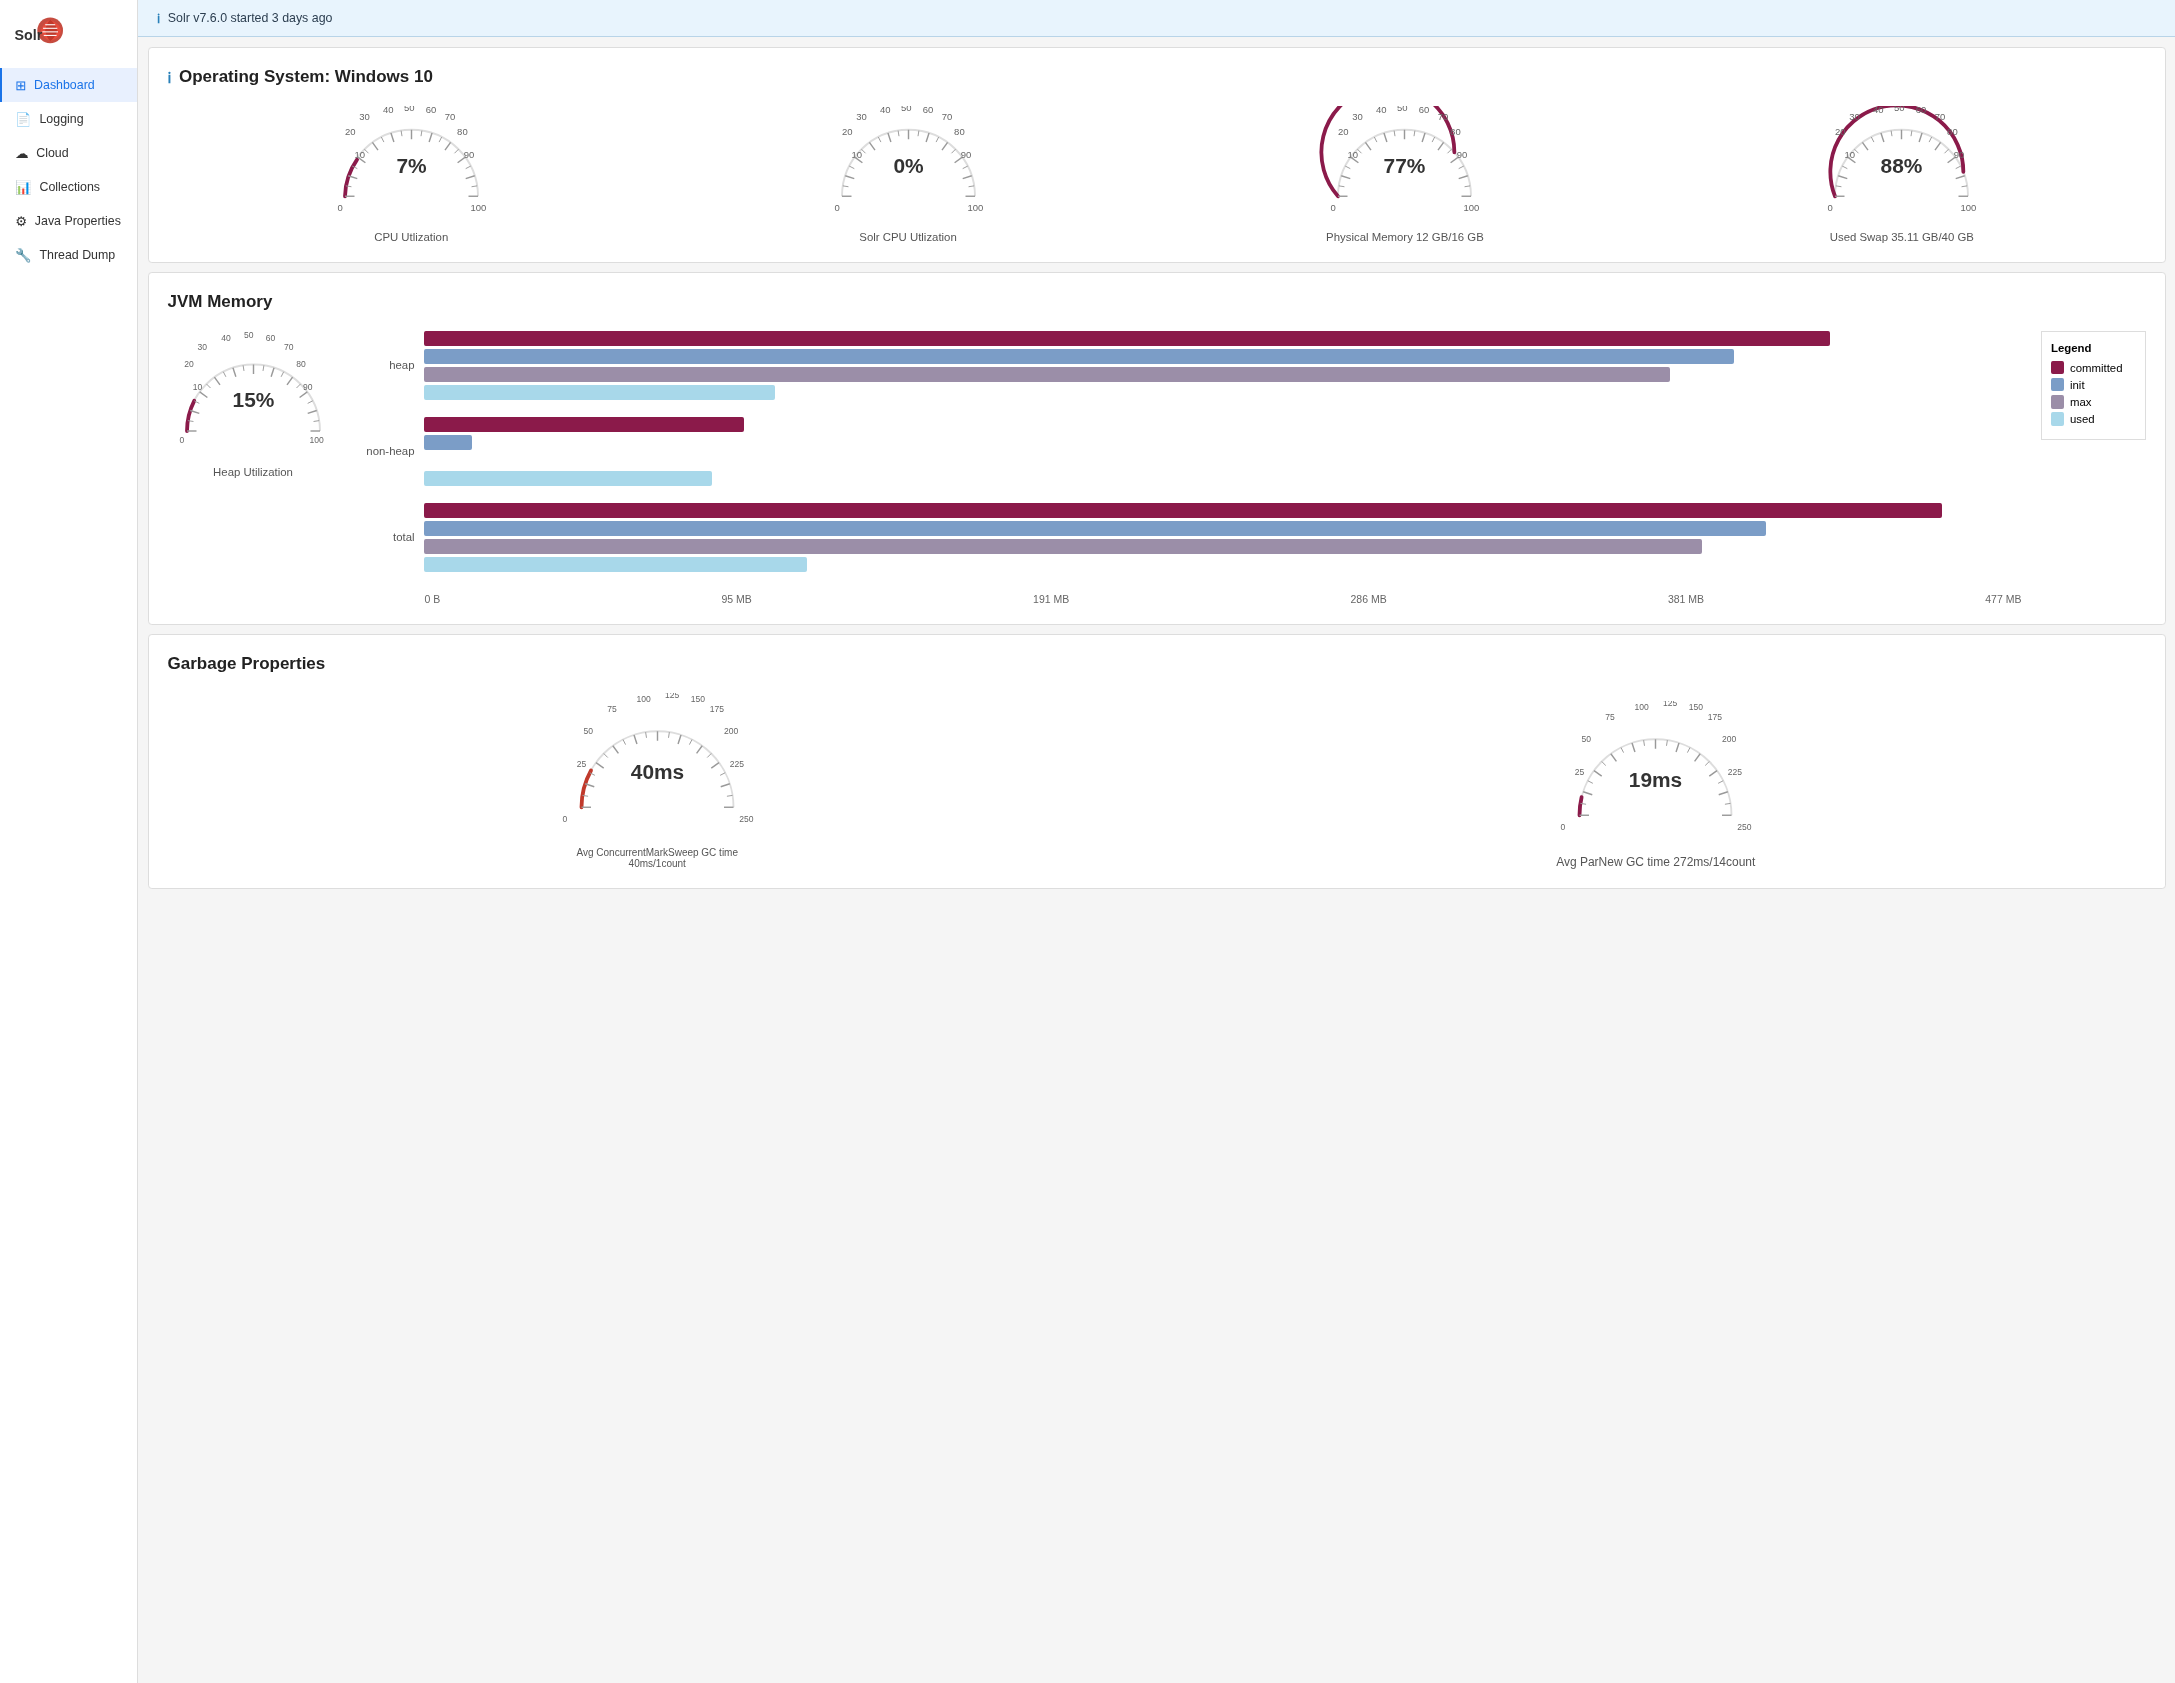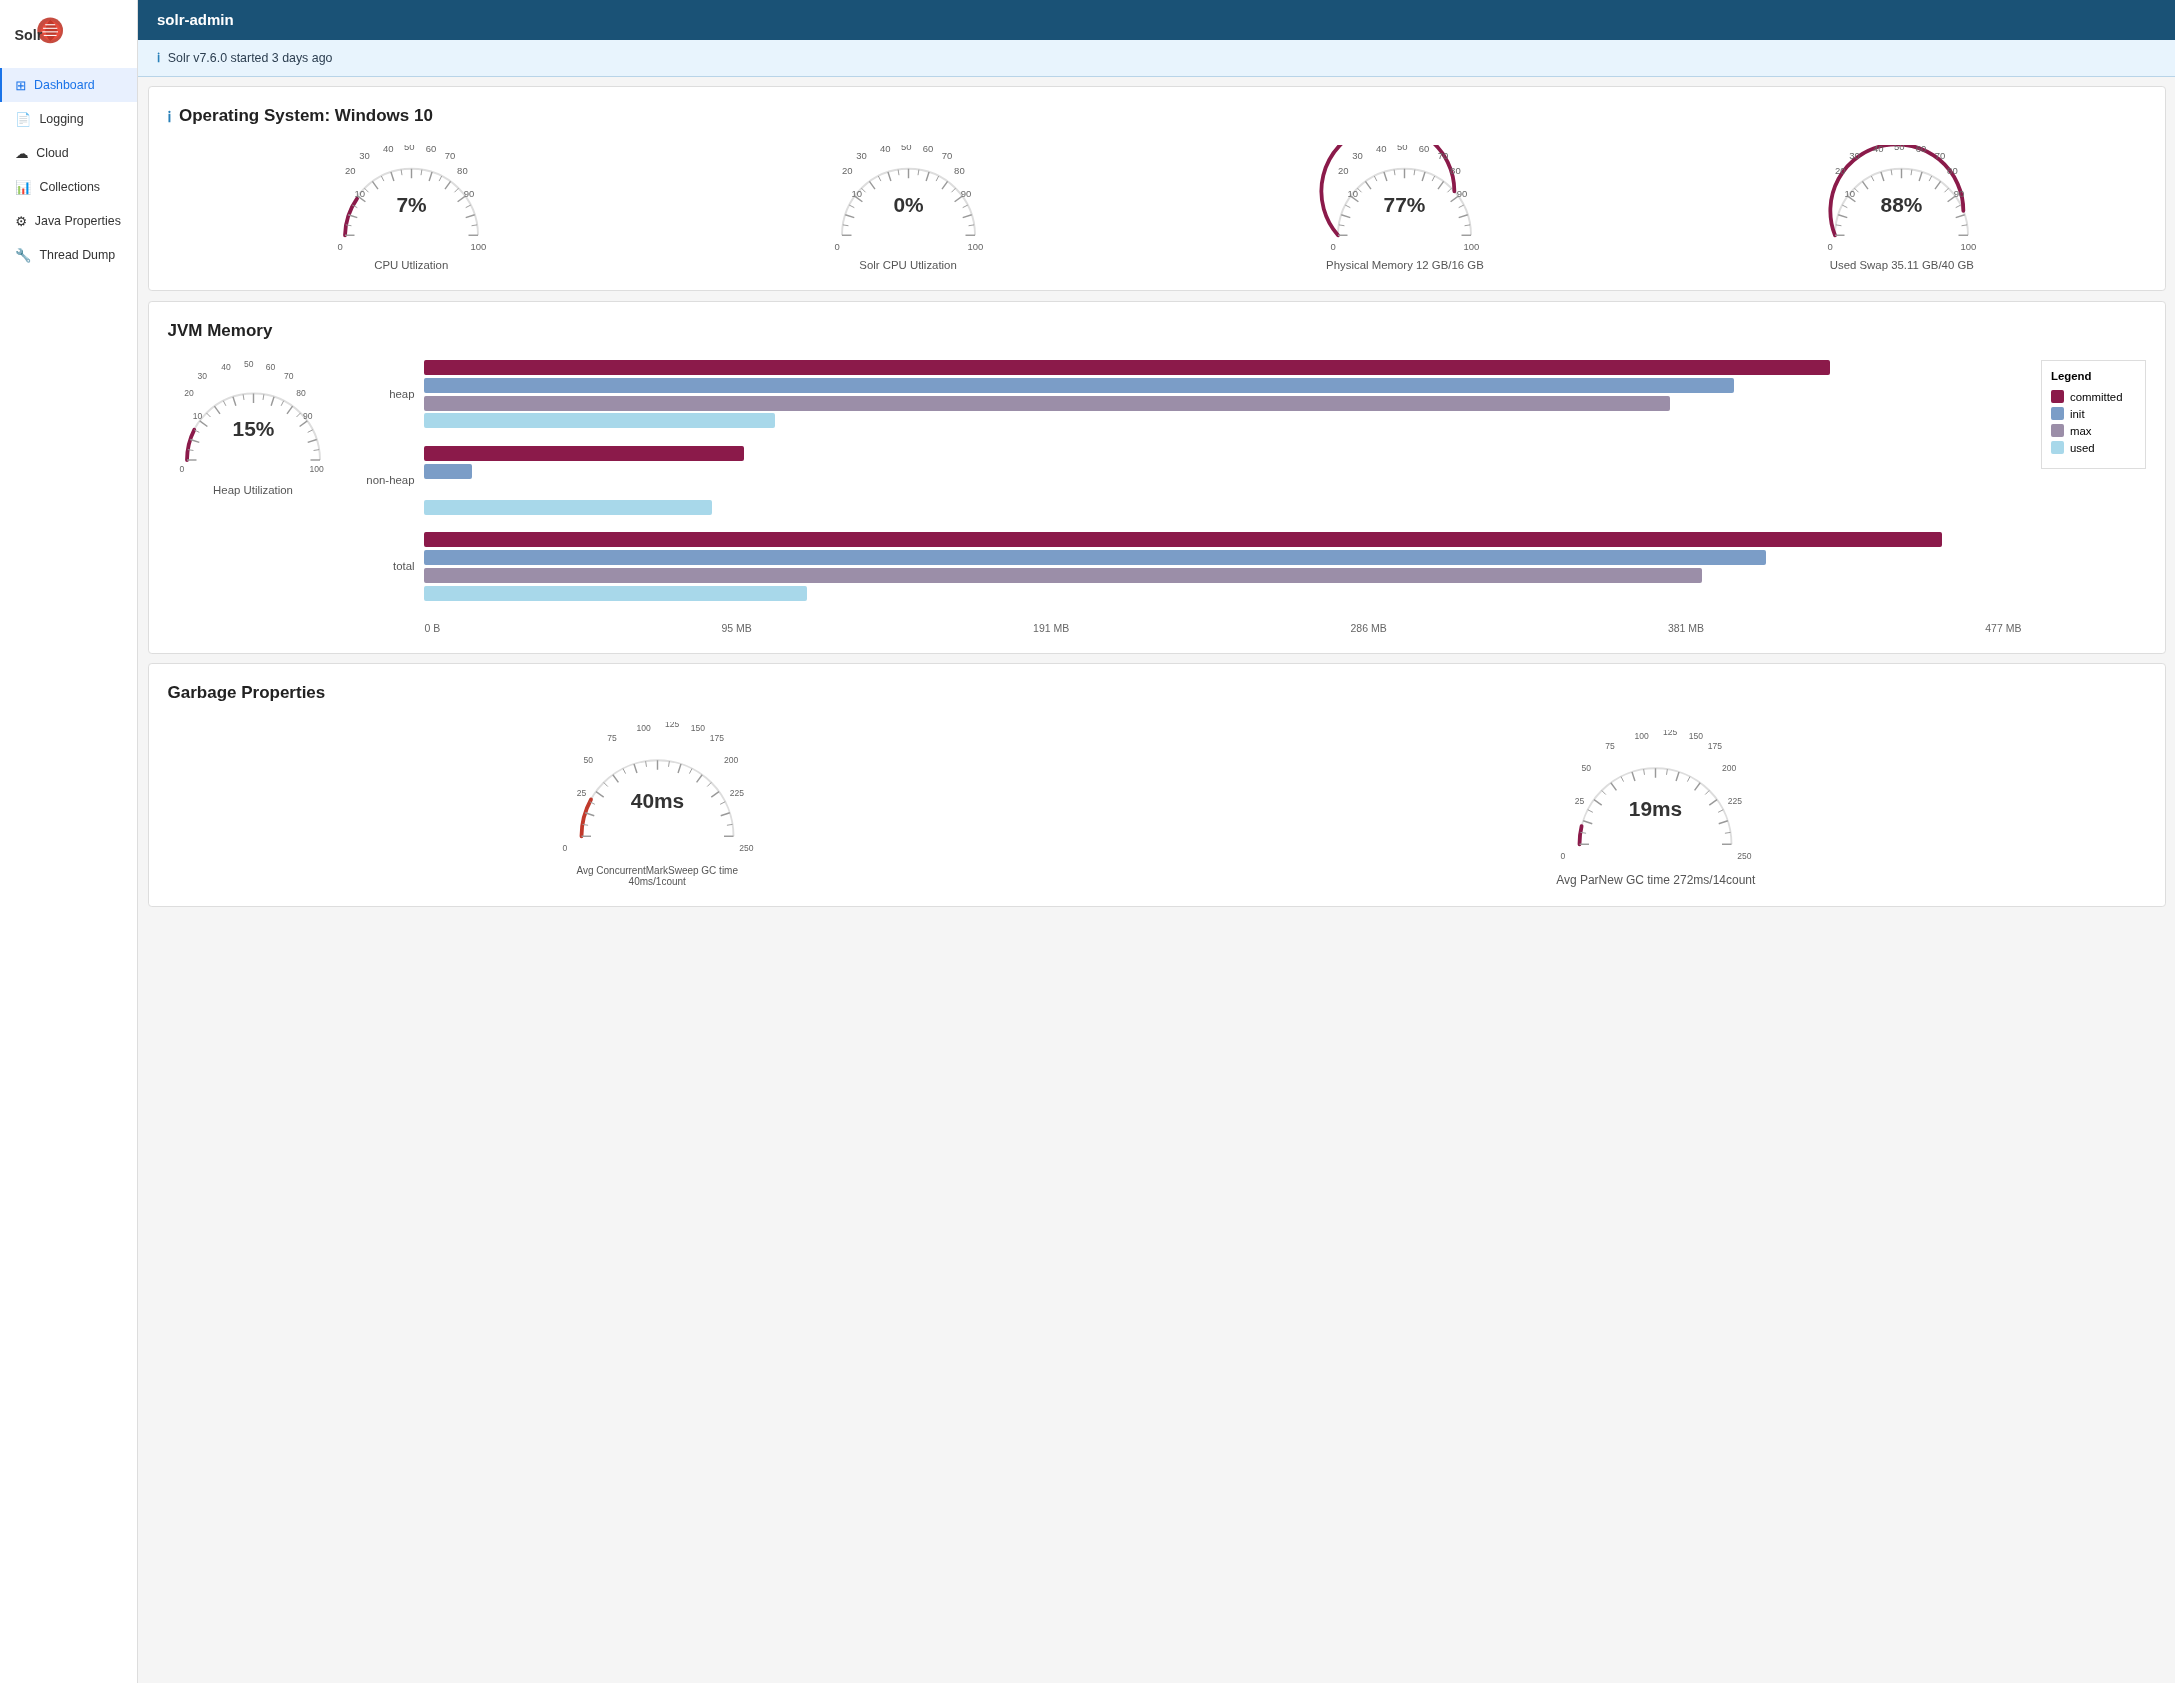--- a/index.html
+++ b/index.html
@@ -90,21 +90,21 @@
       align-items: flex-end;
       flex-wrap: wrap;
       gap: 9.5px;
     }
     .gauge-container {
       display: flex;
       flex-direction: column;
       align-items: center;
     }
     .gauge-label {
-      margin-top: 0;
+      margin-top: 11px;
       font-size: 11.4px;
       color: #555;
       text-align: center;
     }
 
     
     .gauge-svg { display: block; }
 
     
     .jvm-row {
@@ -231,23 +231,20 @@
       <span>Java Properties</span>
     </a>
     <a class="sidebar-item">
       <span class="icon">🔧</span>
       <span>Thread Dump</span>
     </a>
   </nav>
 </div>
 
 <div id="main">
-  <div id="header">
-    <span>solr-admin</span>
-  </div>
   <div id="content">
 
     <div class="info-bar">
       <span class="info-icon">ℹ</span>
       <span>Solr v7.6.0 started 3 days ago</span>
     </div>
 
     <div class="section">
       <div class="section-title">
         <span class="info-icon">ℹ</span>

